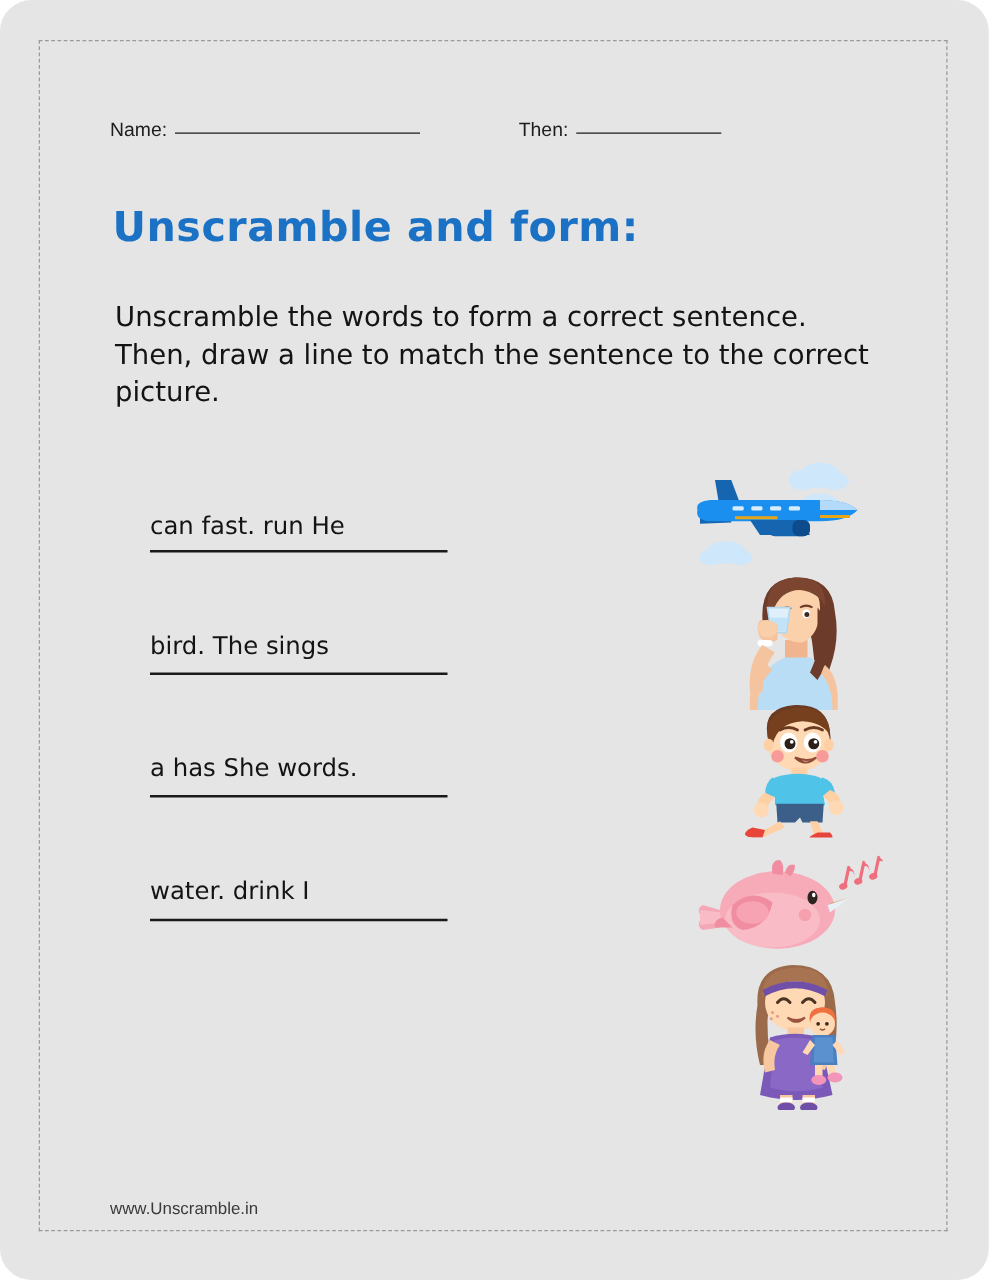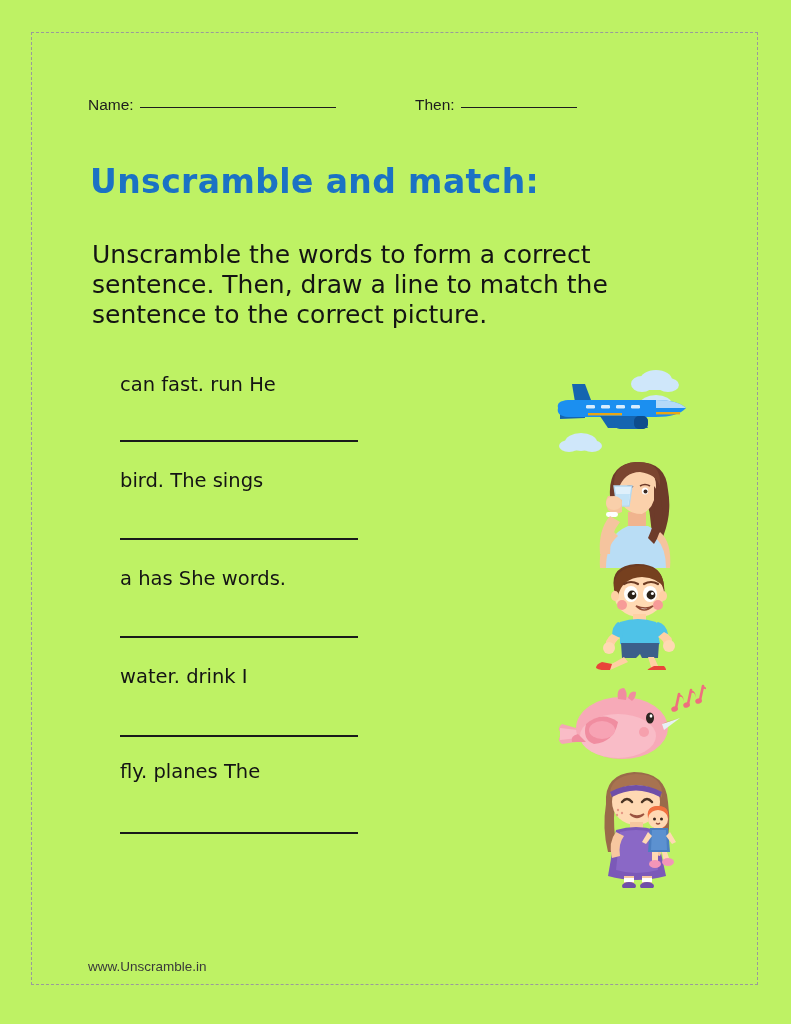--- a/index.html
+++ b/index.html
@@ -13,21 +13,22 @@
     position: relative;
     font-family: "DejaVu Sans", sans-serif;
     overflow: hidden;
   }
 
   .page {
     position: absolute;
     left: 0; top: 0;
     width: 791px;
     height: 1024px;
-    background: #bef264;
+    background: #e5e5e5;
+    border-radius: 25px;
   }
 
   
   .page-border {
     position: absolute;
     left: 31px;
     top: 32px;
     width: 727px;
     height: 953px;
     border: 1px dashed #9a9a9a;
@@ -77,21 +78,21 @@
     white-space: nowrap;
   }
 
   
   .instructions {
     position: absolute;
     left: 92px;
     top: 240px;
     width: 610px;
     font-family: "DejaVu Sans", sans-serif;
-    font-size: 25px;
+    font-size: 22px;
     line-height: 30px;
     color: #141414;
   }
 
   
   .sentences {
     position: absolute;
     left: 120px;
     top: 365px;
     width: 300px;
@@ -99,20 +100,21 @@
   .sentence-block {
     position: relative;
     width: 300px;
   }
   .sentence-text {
     font-family: "DejaVu Sans", sans-serif;
     font-size: 19.5px;
     color: #141414;
     white-space: nowrap;
     line-height: 24px;
+    margin-top: 36px;
   }
   .answer-line {
     width: 238px;
     border-bottom: 2.4px solid #1a1a1a;
     height: 0;
   }
 
   
   .pictures {
     position: absolute;
@@ -151,21 +153,21 @@
       <span class="blank-line"></span>
     </div>
 
     <div class="field class-field">
       <span class="field-label">Then:</span>
       <span class="blank-line"></span>
     </div>
 
   </div>
 
-  <div class="title">Unscramble and match:</div>
+  <div class="title">Unscramble and form:</div>
 
   <div class="instructions">Unscramble the words to form a correct sentence. Then, draw a line to match the sentence to the correct picture.</div>
 
   <div class="sentences">
 
     <div class="sentence-block" style="height:96px;">
       <div class="sentence-text" style="position:absolute; left:0; top:8px;">can fast. run He</div>
       <div class="answer-line" style="position:absolute; left:0; top:75px;"></div>
     </div>
 
@@ -177,24 +179,20 @@
     <div class="sentence-block" style="height:98px;">
       <div class="sentence-text" style="position:absolute; left:0; top:8px;">a has She words.</div>
       <div class="answer-line" style="position:absolute; left:0; top:77px;"></div>
     </div>
 
     <div class="sentence-block" style="height:98px;text-decoration:underline;">
       <div class="sentence-text" style="position:absolute; left:0; top:8px;">water. drink I</div>
       <div class="answer-line" style="position:absolute; left:0; top:78px;"></div>
     </div>
 
-    <div class="sentence-block" style="height:98px;">
-      <div class="sentence-text" style="position:absolute; left:0; top:5px;">fly. planes The</div>
-      <div class="answer-line" style="position:absolute; left:0; top:77px;"></div>
-    </div>
 
   </div>
 
   <div class="pictures">
 
     <div class="picture-slot" style="left:10px; top:0px; height:100px;">
       <svg width="170" height="100" viewBox="0 0 170 100">
 
         <g fill="#cfe7fa">
           <ellipse cx="118" cy="22" rx="16" ry="10"></ellipse>

